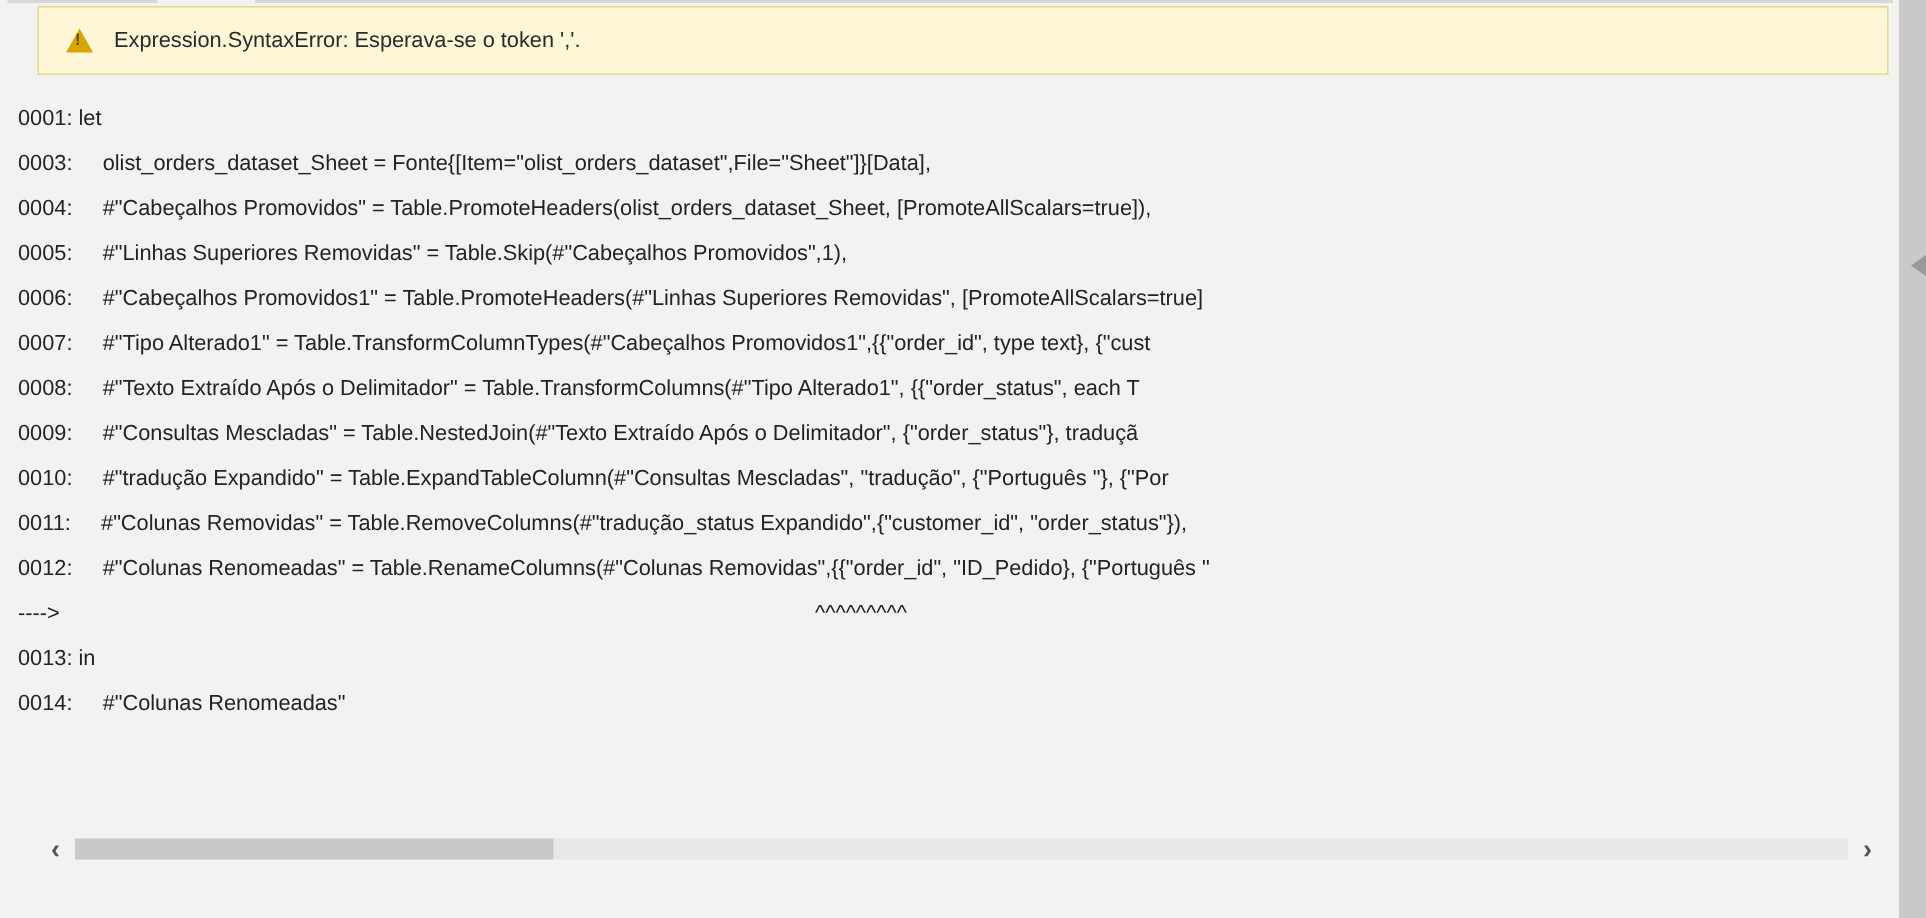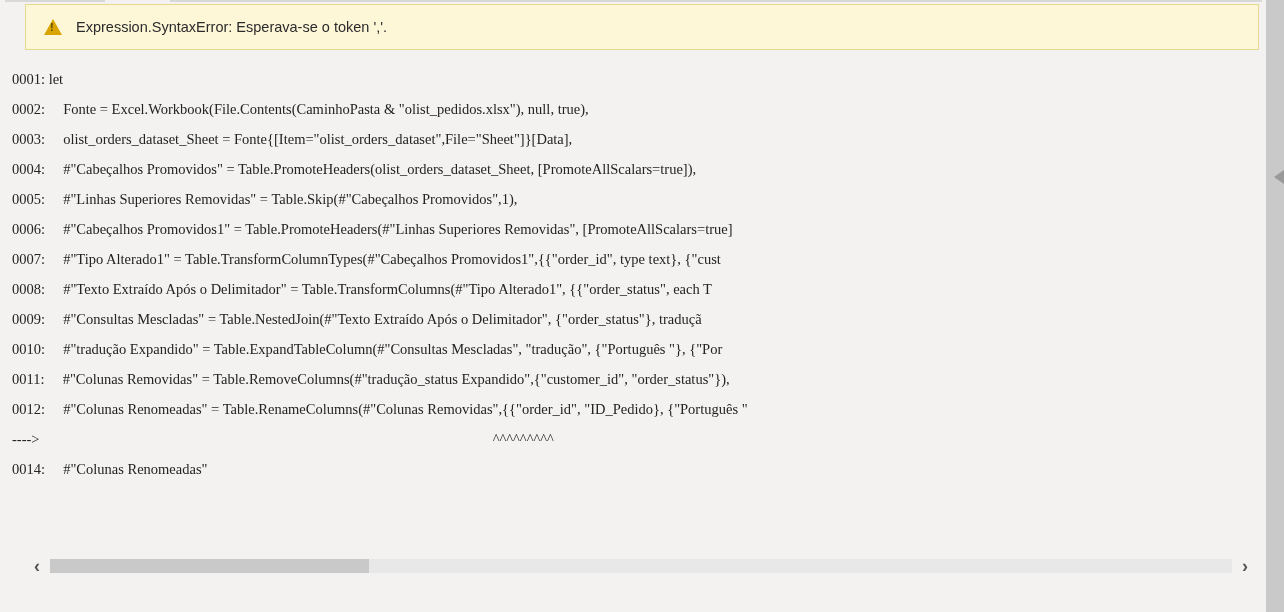--- a/index.html
+++ b/index.html
@@ -41,21 +41,21 @@
       font-size: 11px;
       font-weight: bold;
       color: #5a4a00;
     }
     .error-banner .msg {
       font-size: 14.5px;
       color: #2b2b2b;
     }
     .code-area {
       padding: 6px 0 0 12px;
-      font-family: Liberation Serif, serif;
+      font-family: Liberation Sans, sans-serif;
       font-size: 14.5px;
       color: #232323;
       line-height: 30px;
       white-space: nowrap;
       overflow: hidden;
     }
     .code-line {
       white-space: pre;
     }
     .hscroll {
@@ -142,32 +142,32 @@
 <div class="top-border-left"></div>
 <div class="top-border"></div>
 
 <div class="error-banner">
   <div class="icon"></div>
   <div class="msg">Expression.SyntaxError: Esperava-se o token ','.</div>
 </div>
 
 <div class="code-area">
   <div class="code-line"><span>0001:</span><span> let</span></div>
-  <div class="code-line"><span>0002:</span><span>     Fonte = Excel.Workbook(File.Contents(CaminhoPasta &amp; "olist_pedidos.xlsx"), null, true),</span></div>
   <div class="code-line"><span>0003:</span><span>     olist_orders_dataset_Sheet = Fonte{[Item="olist_orders_dataset",File="Sheet"]}[Data],</span></div>
   <div class="code-line"><span>0004:</span><span>     #"Cabeçalhos Promovidos" = Table.PromoteHeaders(olist_orders_dataset_Sheet, [PromoteAllScalars=true]),</span></div>
   <div class="code-line"><span>0005:</span><span>     #"Linhas Superiores Removidas" = Table.Skip(#"Cabeçalhos Promovidos",1),</span></div>
   <div class="code-line"><span>0006:</span><span>     #"Cabeçalhos Promovidos1" = Table.PromoteHeaders(#"Linhas Superiores Removidas", [PromoteAllScalars=true]</span></div>
   <div class="code-line"><span>0007:</span><span>     #"Tipo Alterado1" = Table.TransformColumnTypes(#"Cabeçalhos Promovidos1",{{"order_id", type text}, {"cust</span></div>
   <div class="code-line"><span>0008:</span><span>     #"Texto Extraído Após o Delimitador" = Table.TransformColumns(#"Tipo Alterado1", {{"order_status", each T</span></div>
   <div class="code-line"><span>0009:</span><span>     #"Consultas Mescladas" = Table.NestedJoin(#"Texto Extraído Após o Delimitador", {"order_status"}, traduçã</span></div>
   <div class="code-line"><span>0010:</span><span>     #"tradução Expandido" = Table.ExpandTableColumn(#"Consultas Mescladas", "tradução", {"Português "}, {"Por</span></div>
   <div class="code-line"><span>0011:</span><span>     #"Colunas Removidas" = Table.RemoveColumns(#"tradução_status Expandido",{"customer_id", "order_status"}),</span></div>
   <div class="code-line"><span>0012:</span><span>     #"Colunas Renomeadas" = Table.RenameColumns(#"Colunas Removidas",{{"order_id", "ID_Pedido}, {"Português "</span></div>
   <div class="code-line"><span>----&gt;</span><span>                                                                                                                             ^^^^^^^^^</span></div>
+  <div class="code-line"><span>0013:</span><span> in</span></div>
   <div class="code-line"><span>0014:</span><span>     #"Colunas Renomeadas"</span></div>
 </div>
 
 <div class="hscroll">
   <div class="arrow">‹</div>
   <div class="track">
     <div class="thumb"></div>
   </div>
   <div class="arrow">›</div>
 </div>

